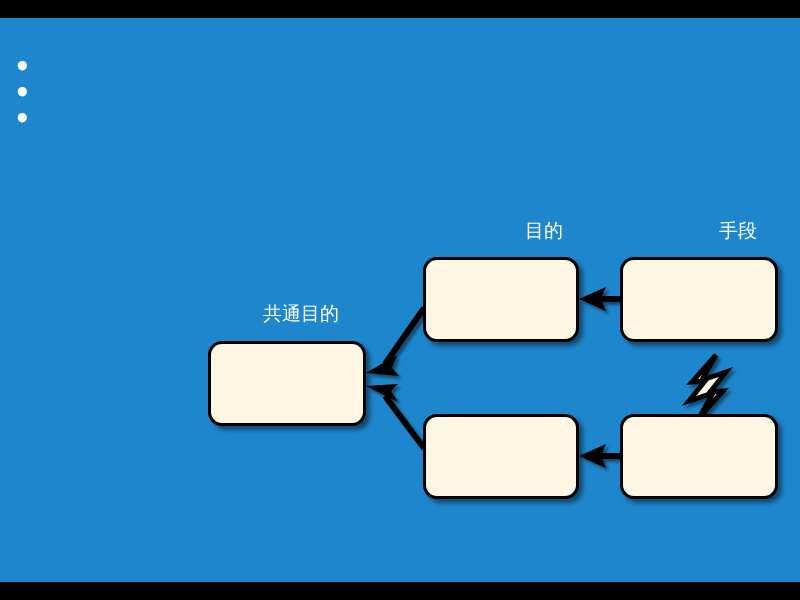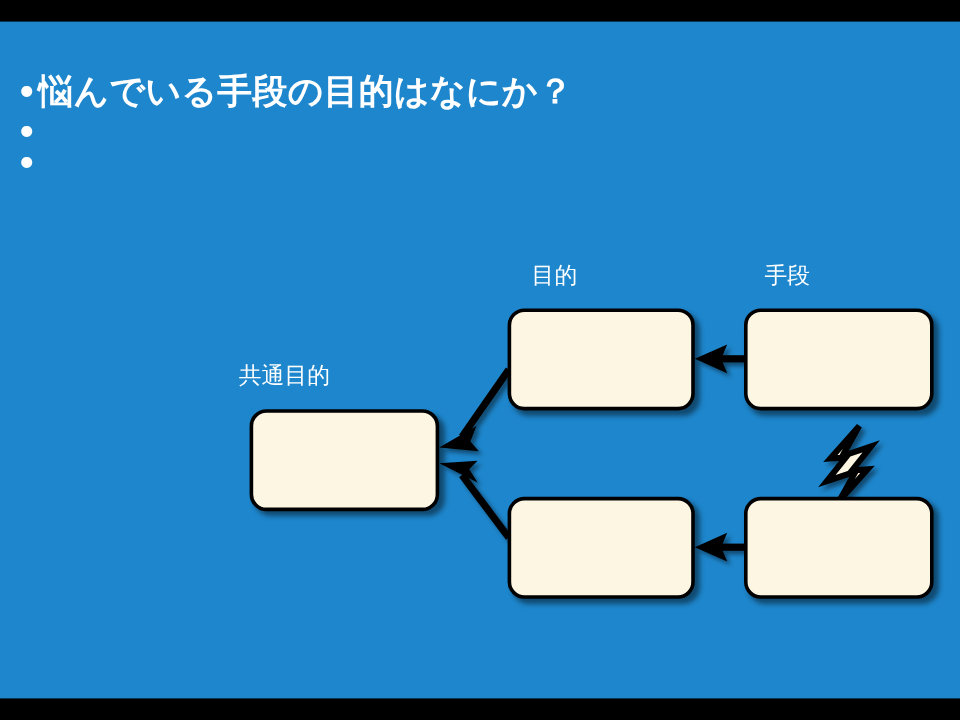--- a/index.html
+++ b/index.html
@@ -75,21 +75,21 @@
     height: 564px;
   }
 
   .node-label {
     position: absolute;
     color: #FFFFFF;
     font-size: 19px;
     font-weight: normal;
     line-height: 1;
     white-space: nowrap;
-    text-align: left;
+    text-align: right;
   }
   .node-label.purpose  { left: 443px; top: 203px; width: 120px; }
   .node-label.means    { left: 637px; top: 203px; width: 120px; }
   .node-label.common   { left: 199px; top: 286px; width: 140px; }
 
   .node-box {
     position: absolute;
     background: #FDF6E3;
     border: 3px solid #000000;
     border-radius: 14px;
@@ -117,21 +117,20 @@
 <div id="slide-root">
 
   <div class="letterbox top"></div>
   <div class="letterbox bottom"></div>
 
   <div id="slide-canvas">
 
     <div id="bullet-list">
       <div class="bullet-line">
         <span class="bullet-mark">•</span>
-        <span>悩んでいる手段の目的はなにか？</span>
       </div>
       <div class="bullet-line">
         <span class="bullet-mark">•</span>
       </div>
       <div class="bullet-line">
         <span class="bullet-mark">•</span>
       </div>
     </div>
 
     <div id="diagram">

